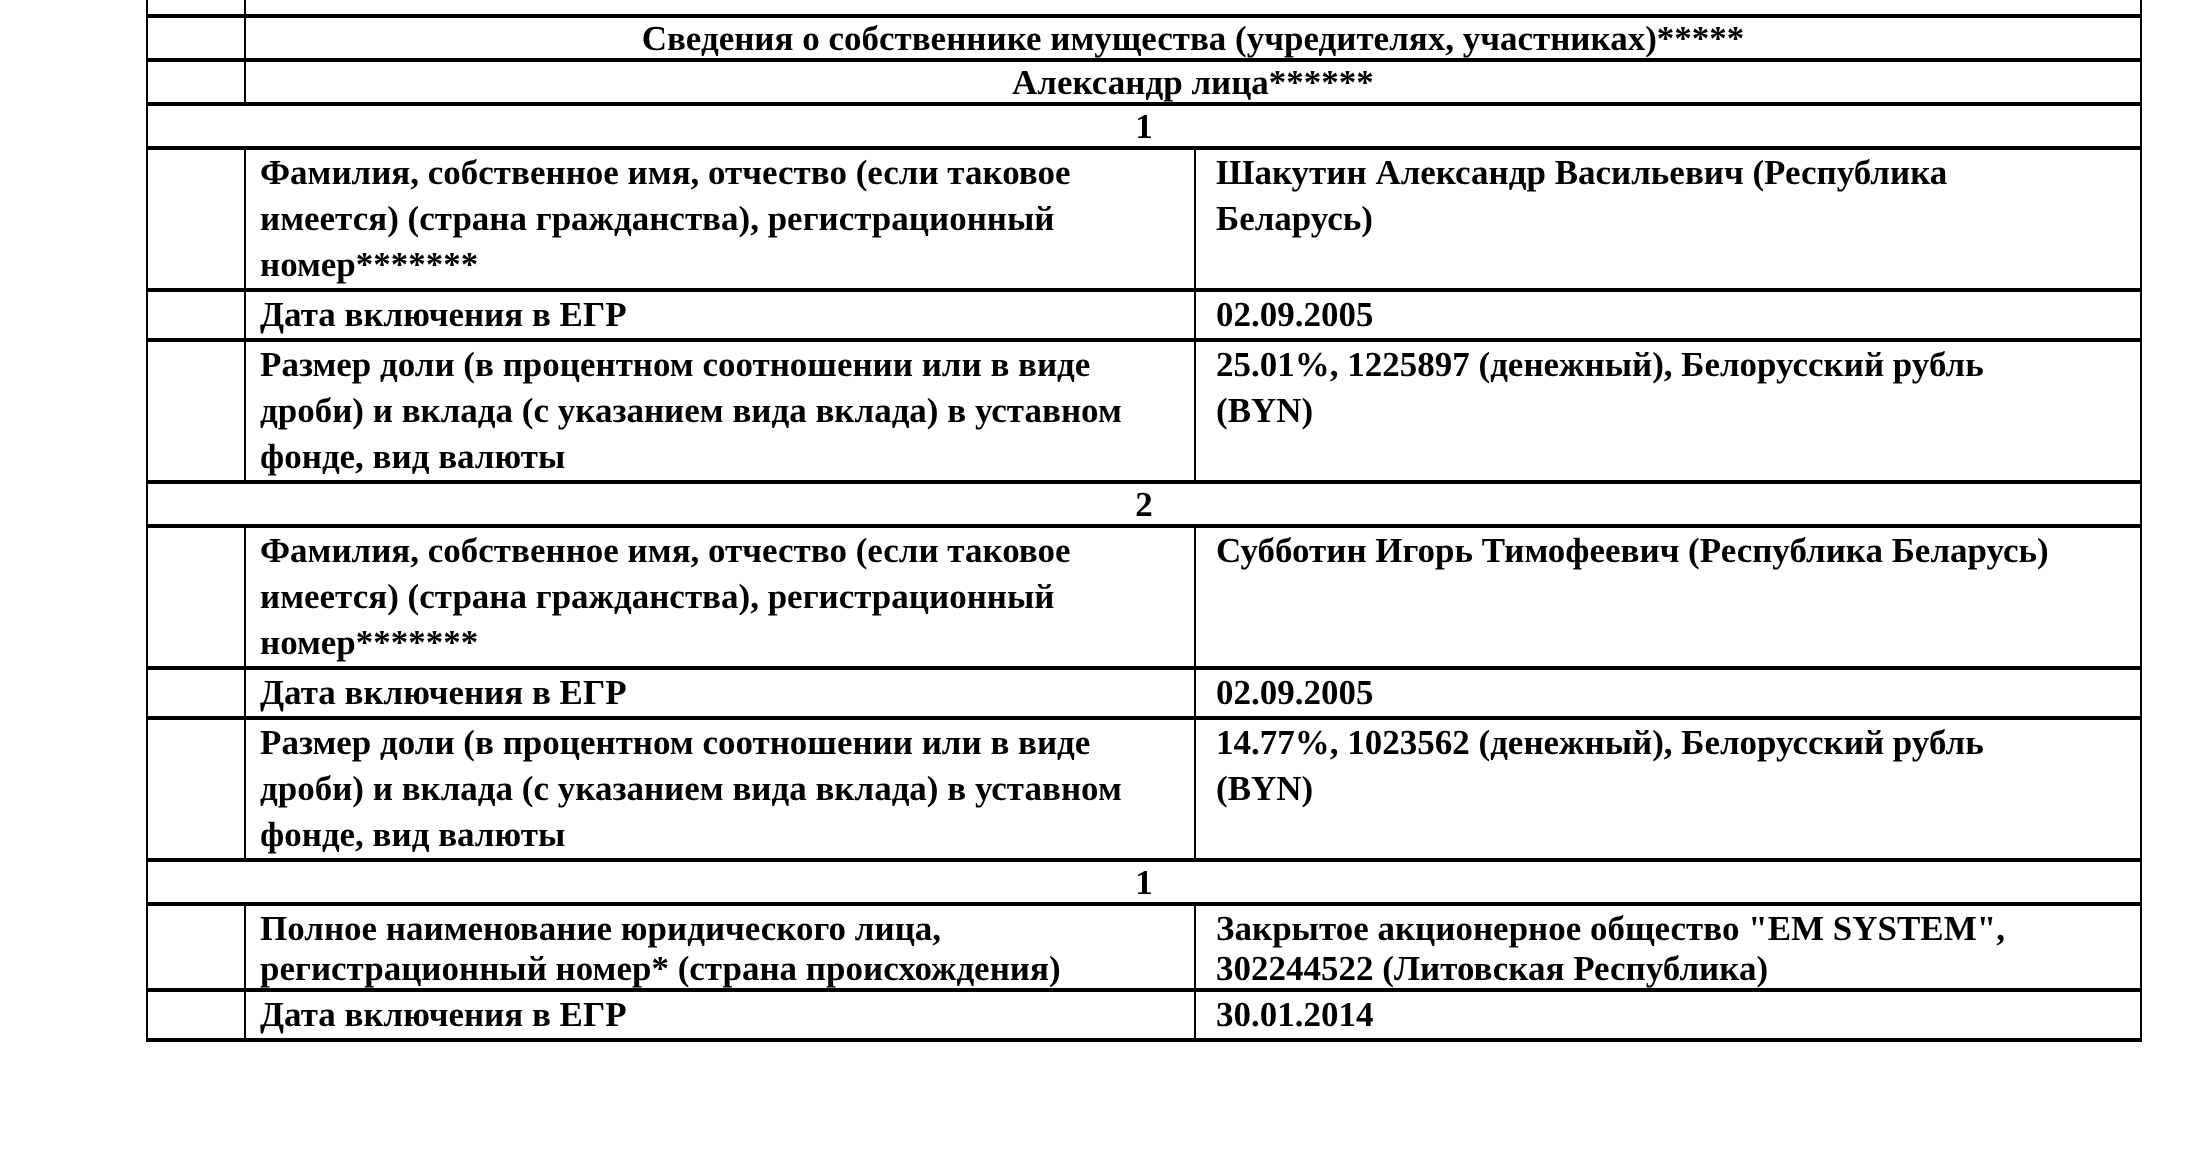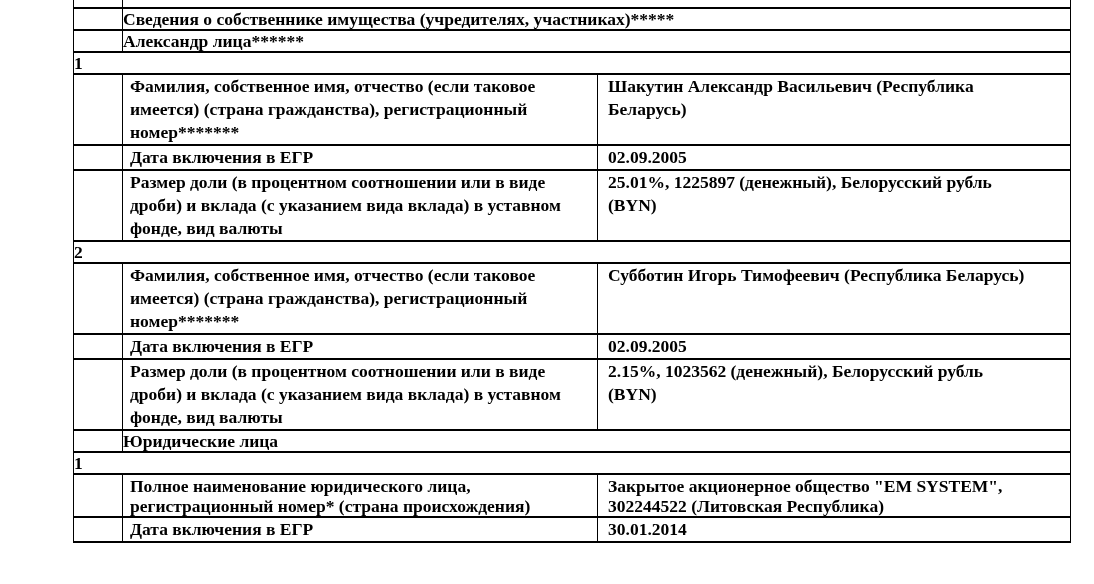--- a/index.html
+++ b/index.html
@@ -26,21 +26,21 @@
     font-size: 17.5px;
     line-height: 23px;
     padding: 0 6px 0 7px;
     white-space: pre-line;
     overflow: hidden;
     font-weight: bold;
   }
   .doc-table tr.cut td { border-top: none; }
   .doc-table td.value-cell { padding-left: 10px; }
   .doc-table td.center-bold {
-    text-align: left;
+    text-align: center;
     font-weight: bold;
     white-space: normal;
     vertical-align: middle;
     line-height: 20px;
     padding: 0;
   }
   .doc-table td.tight { line-height: 20px; padding-top: 1px; }
   tr.h9  { height: 8px;  }
   tr.h22 { height: 20px; }
   tr.h23 { height: 21px; }
@@ -113,28 +113,24 @@
   <tr class="h22">
     <td></td>
     <td>Дата включения в ЕГР</td>
     <td class="value-cell">02.09.2005</td>
   </tr>
   <tr class="h72">
     <td></td>
     <td>Размер доли (в процентном соотношении или в виде
 дроби) и вклада (с указанием вида вклада) в уставном
 фонде, вид валюты</td>
-    <td class="value-cell">2.15%, 1023562 (денежный), Белорусский рубль
+    <td class="value-cell">14.77%, 1023562 (денежный), Белорусский рубль
 (BYN)</td>
   </tr>
 
-  <tr class="h23">
-    <td></td>
-    <td colspan="2" class="center-bold">Юридические лица</td>
-  </tr>
 
   <tr class="h22">
     <td colspan="3" class="center-bold">1</td>
   </tr>
   <tr class="h40">
     <td></td>
     <td class="tight">Полное наименование юридического лица,
 регистрационный номер* (страна происхождения)</td>
     <td class="value-cell tight">Закрытое акционерное общество "EM SYSTEM",
 302244522 (Литовская Республика)</td>

